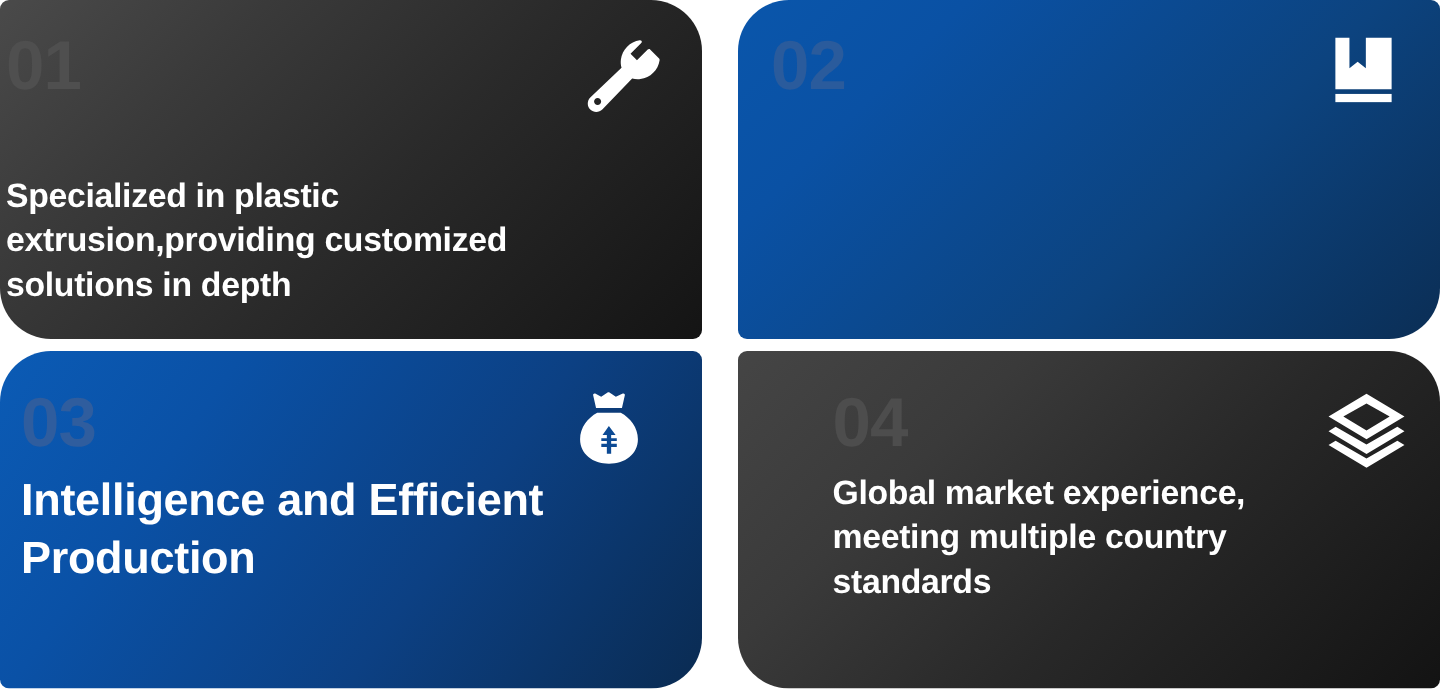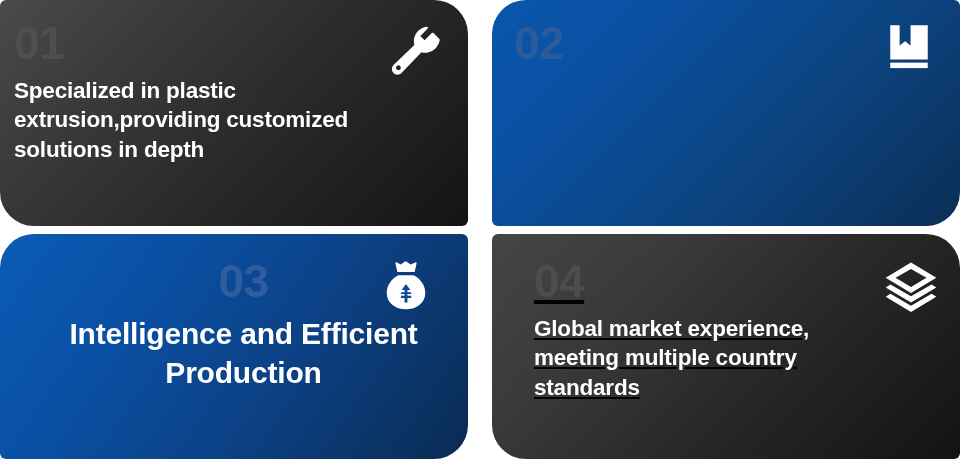--- a/index.html
+++ b/index.html
@@ -32,48 +32,47 @@
     padding: 22px 26px 20px 18px;
     display: flex;
     flex-direction: column;
     justify-content: flex-start;
   }
 
   
   .card-1 {
     background: linear-gradient(135deg, #4a4a4a 0%, #3a3a3a 26%, #2a2a2a 55%, #141414 100%);
     border-radius: 6px 34px 6px 34px;
-    padding-left: 14px;
+    padding-left: 4px;
     padding-top: 20px;
+    gap: 40px;
   }
 
   
   .card-2 {
     background: linear-gradient(135deg, #0a56ab 0%, #0a51a4 22%, #0c437f 62%, #0b2e55 100%);
     border-radius: 34px 6px 34px 6px;
     padding-left: 22px;
     padding-top: 20px;
   }
 
   
   .card-3 {
     background: linear-gradient(125deg, #0b5bb5 0%, #0a51a6 26%, #0c4083 62%, #0a2b52 100%);
     border-radius: 34px 6px 34px 6px;
-    padding-left: 45px;
+    padding-left: 14px;
     padding-top: 24px;
-    text-align: center;
   }
 
   
   .card-4 {
     background: linear-gradient(135deg, #454545 0%, #3a3a3a 28%, #282828 58%, #131313 100%);
     border-radius: 6px 34px 6px 34px;
-    padding-left: 42px;
+    padding-left: 63px;
     padding-top: 24px;
-    text-decoration: underline;
   }
 
   .card-number {
     font-size: 46px;
     font-weight: 700;
     line-height: 1.0;
     letter-spacing: -0.5px;
     margin: 0 0 10px 0;
     user-select: none;
   }

